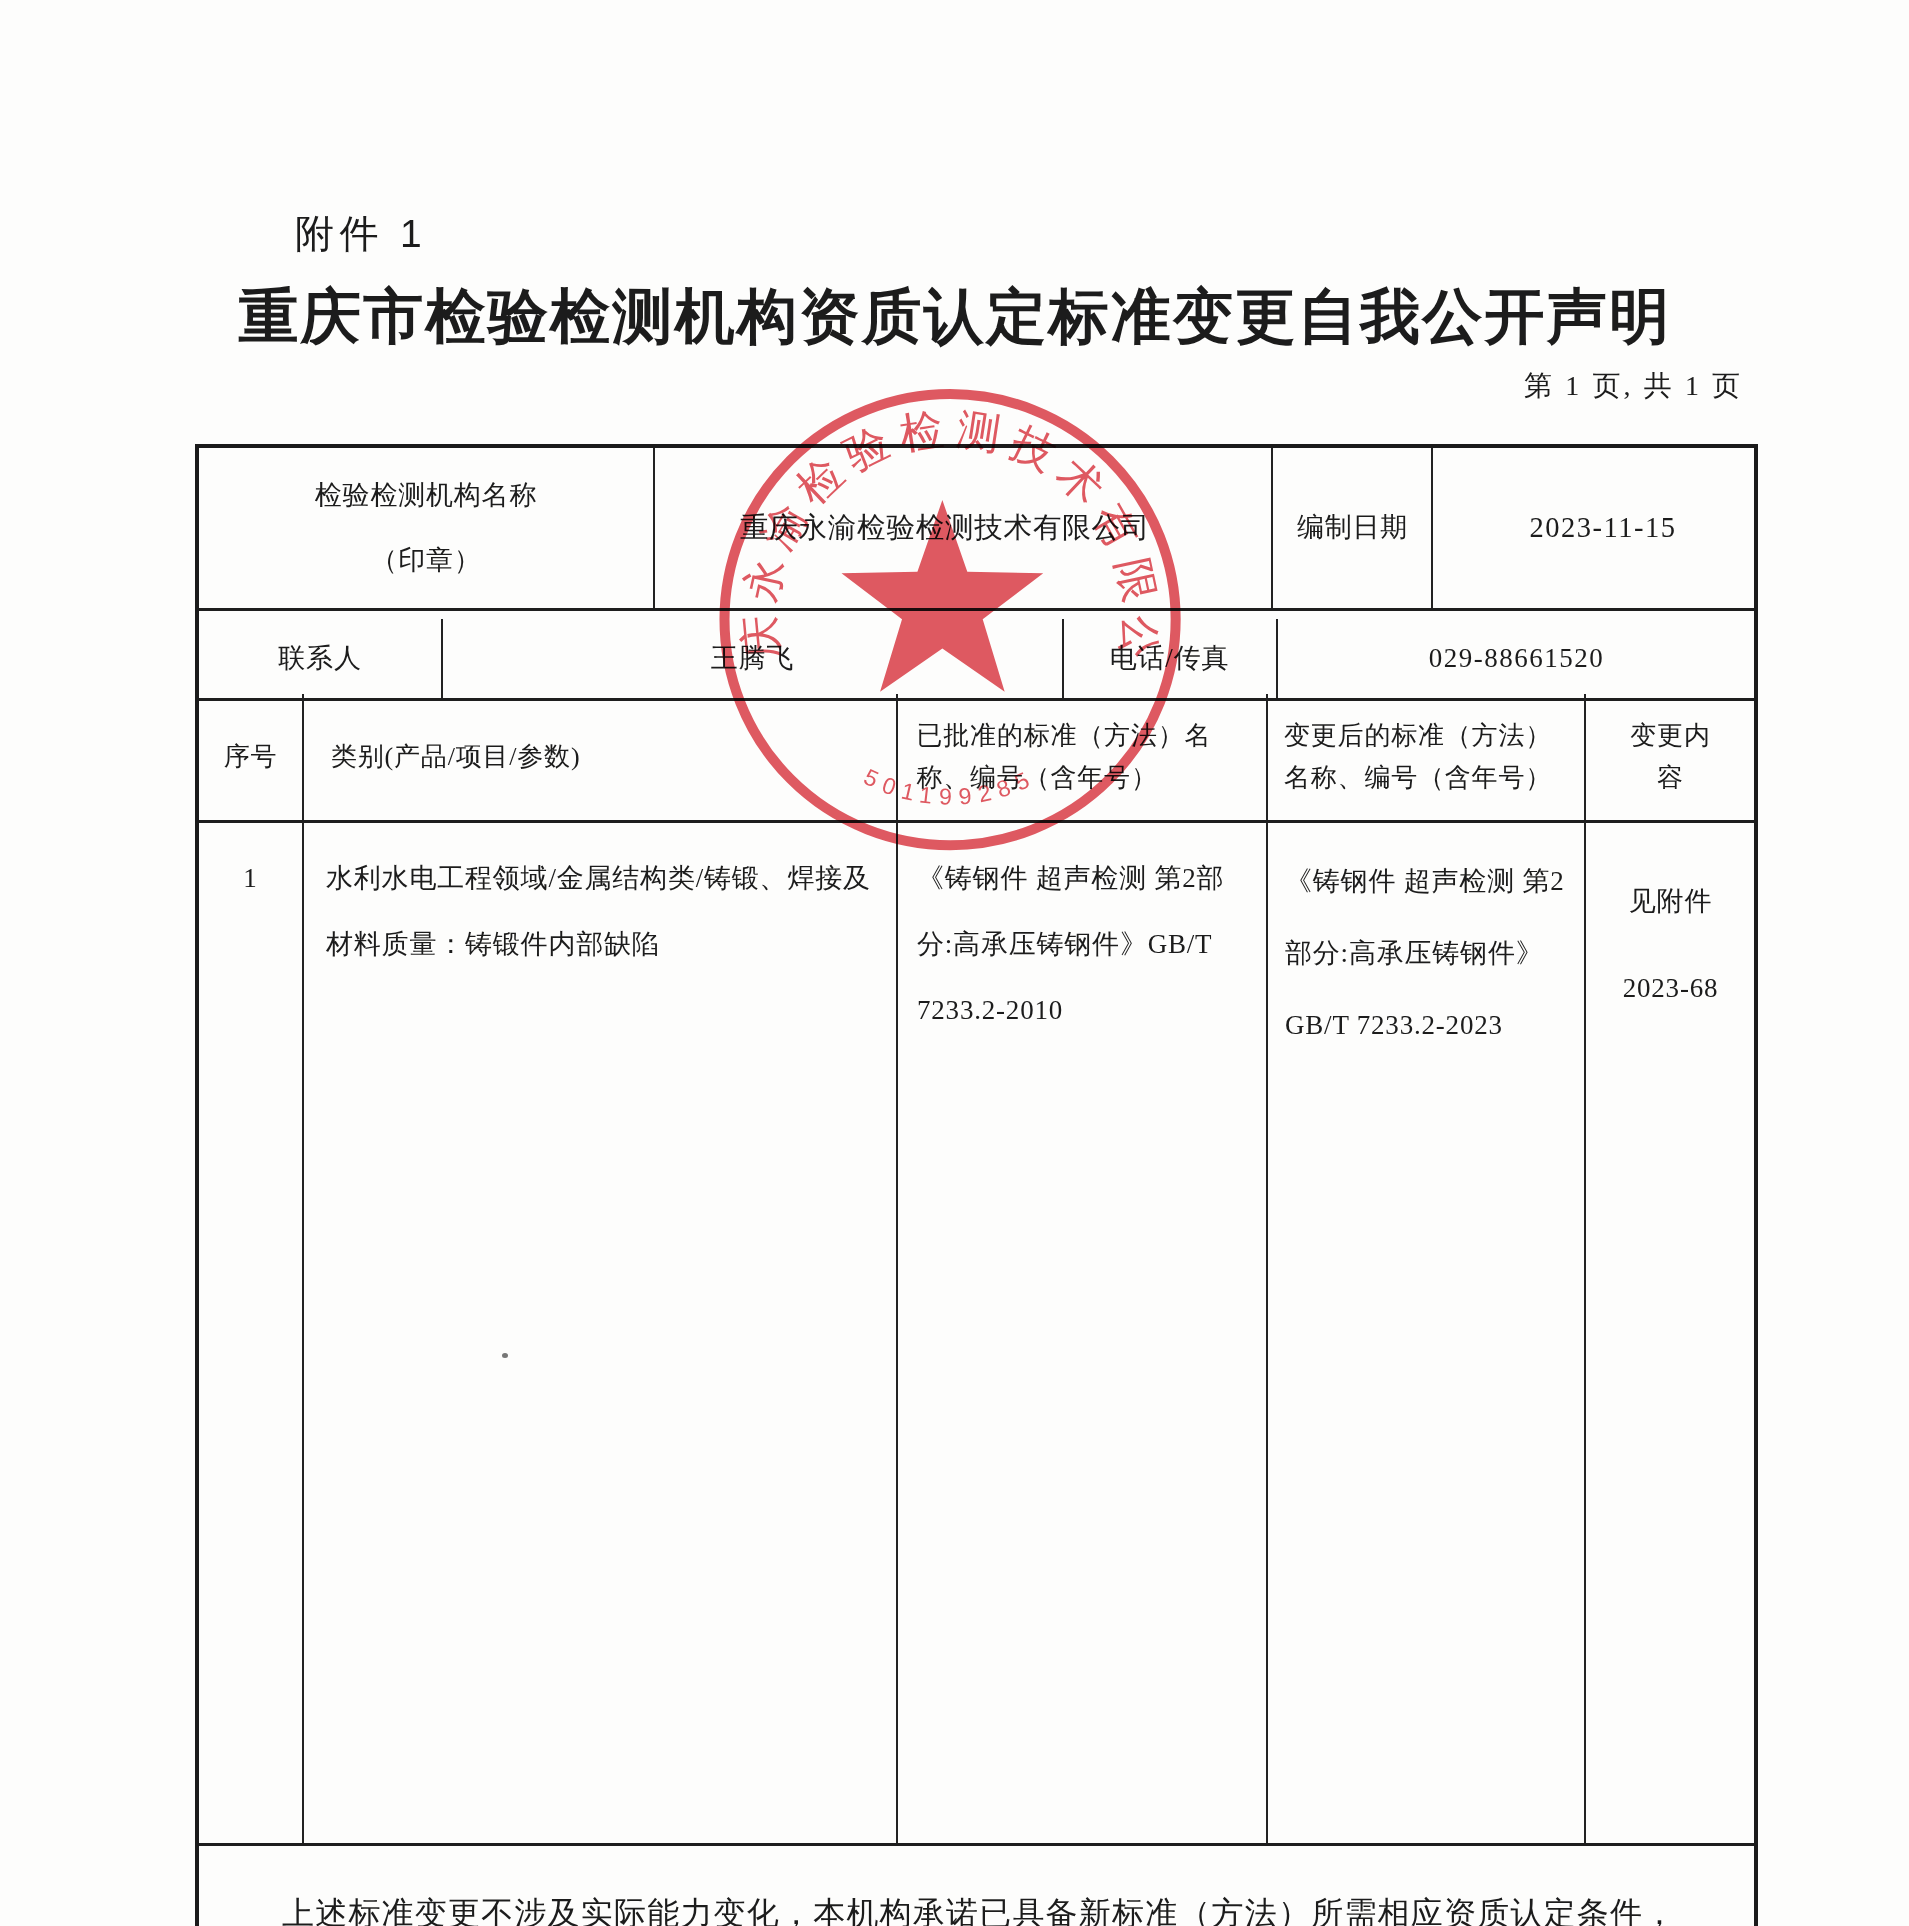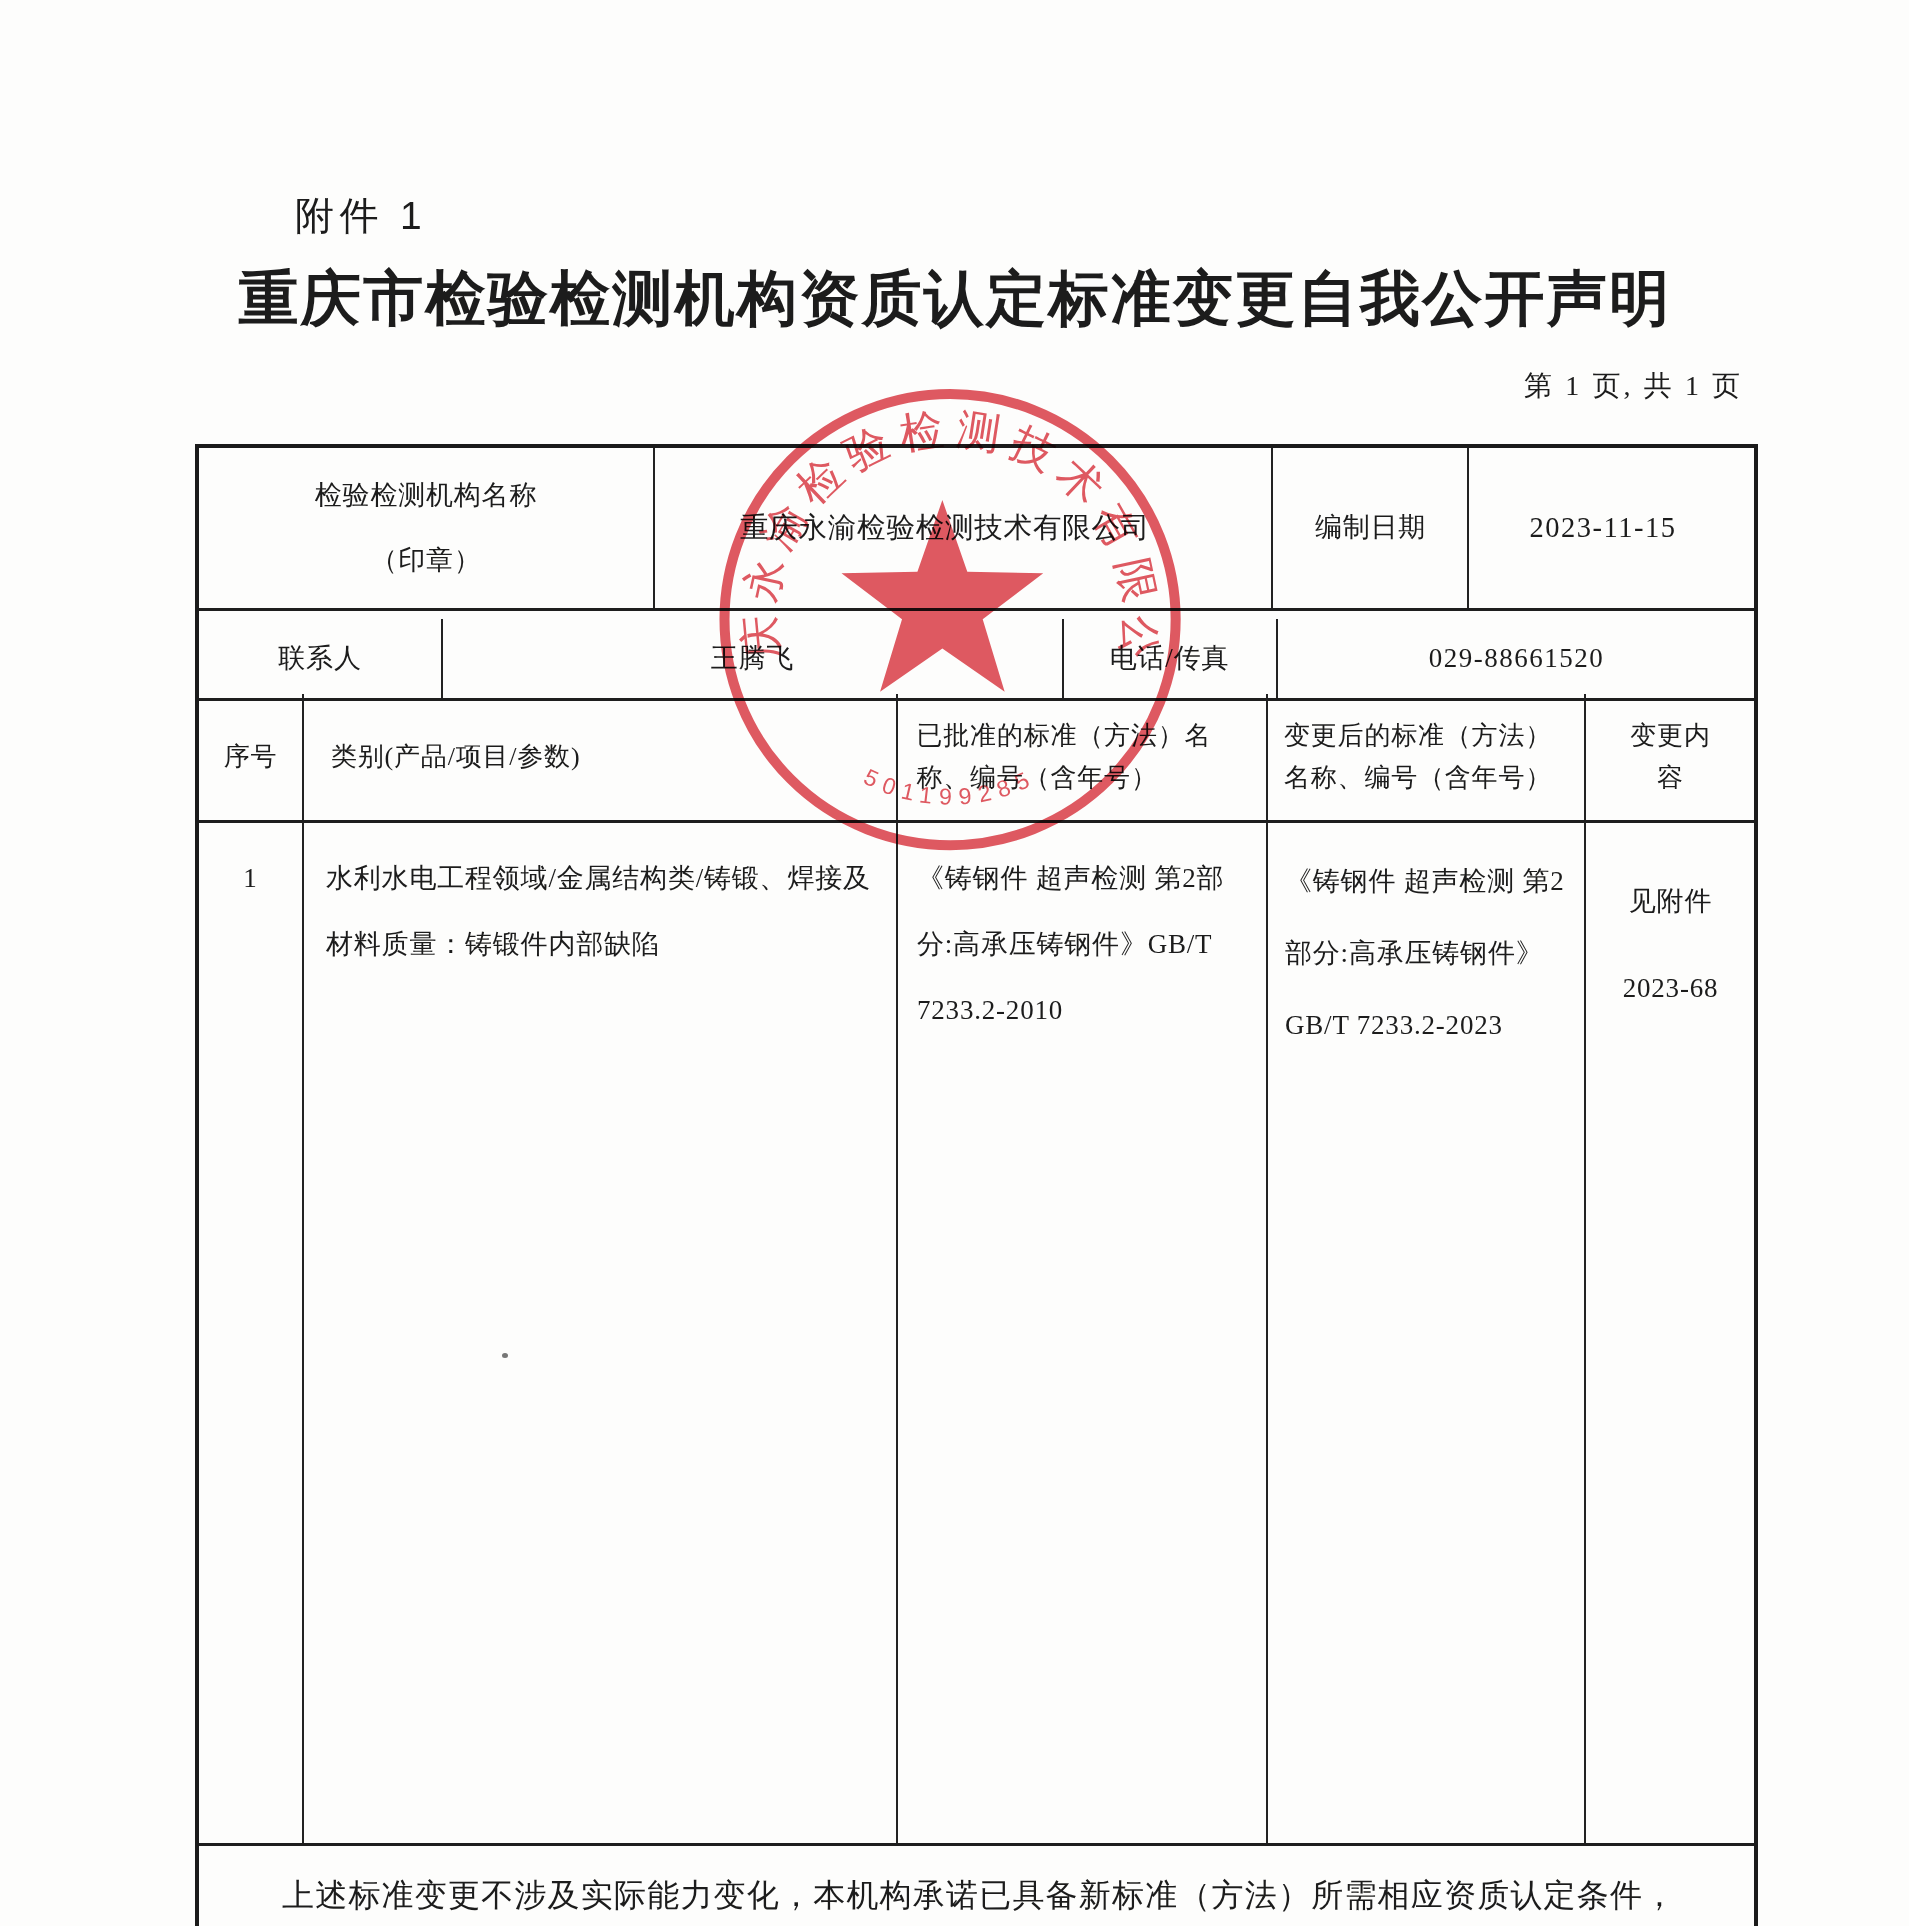--- a/index.html
+++ b/index.html
@@ -2,21 +2,21 @@
 <html style="font-size:6.2px"><head>
 <meta charset="utf-8">
 <style>
   html,body{margin:0;padding:0;background:#e8e8e8;}
   .page{
     position:relative; width:1910px; height:2700px; background:#fdfdfc;
     overflow:hidden;
     font-family:"Liberation Serif","DejaVu Serif",serif;
     color:#1c1c1c;
   }
-  .sans{font-family:"Liberation Sans","DejaVu Sans",sans-serif;}
+  .sans{font-family:"Liberation Sans","DejaVu Sans",sans-serif;margin-top:18px;}
   .abs{position:absolute;}
   .attachment{left:295px; top:189px; font-size:39px; letter-spacing:5.4px;}
   .doc-title{left:0; right:0; top:259px; text-align:center; font-size:60px; font-weight:bold; letter-spacing:2.3px;}
   .page-indicator{left:1524px; top:367px; font-size:28px; letter-spacing:3.1px;}
 
   
   .tbl{left:195px; top:444px; width:1563px; height:1875px; border:4.2px solid #1b1b1b; box-sizing:border-box;}
   .row{position:absolute; left:0; width:1555px; border-bottom:3.9px solid #1e1e1e; box-sizing:border-box;}
   .row.last{border-bottom:none;}
   .cell{position:absolute; top:0; bottom:0; border-right:2.7px solid #222; box-sizing:border-box;
@@ -54,21 +54,21 @@
     <div class="row" style="top:0; height:163px;">
       <div class="cell two-line" style="left:0; width:456px;">
         <div>
           <span>检验检测机构名称</span>
           <span style="margin-top:23px;">（印章）</span>
         </div>
       </div>
       <div class="cell" style="left:420px; width:654px; font-size:28.5px;">
         <span>重庆永渝检验检测技术有限公司</span>
       </div>
-      <div class="cell" style="left:1075px; width:195px;">
+      <div class="cell" style="left:1075px; width:159px;">
         <span>编制日期</span>
       </div>
       <div class="cell last" style="left:1269px; width:270px; font-size:28.5px; letter-spacing:1.5px;">
         <span>2023-11-15</span>
       </div>
     </div>
 
     <div class="row" style="top:171px; height:82px;">
       <div class="cell" style="left:0; width:244px;">
         <span>联系人</span>

